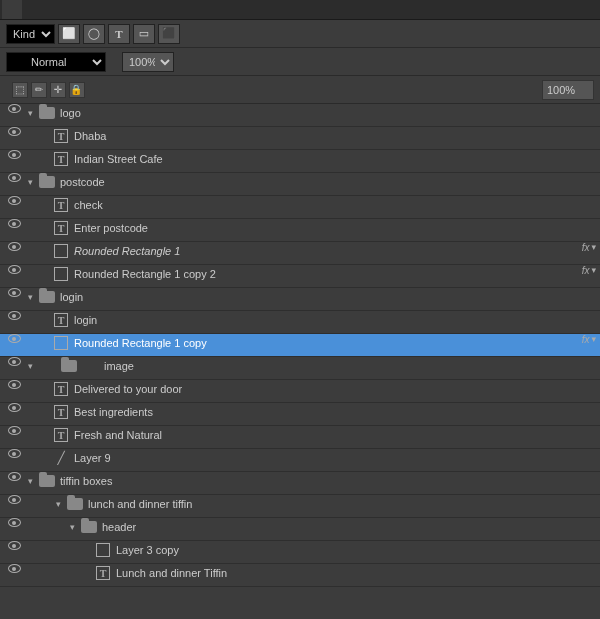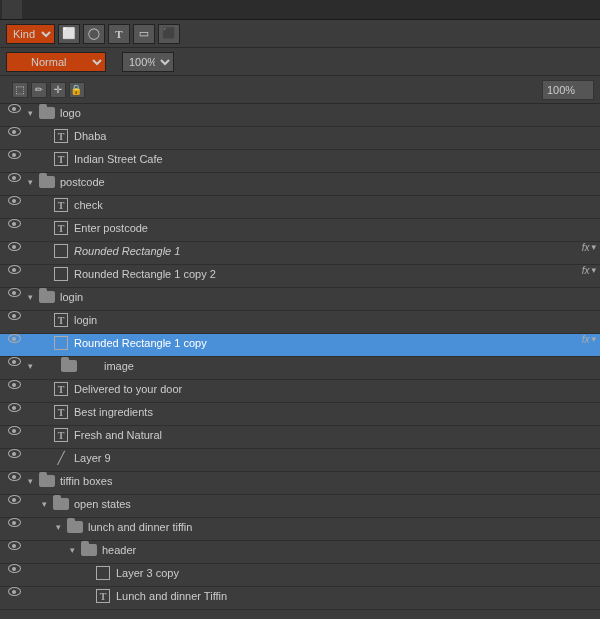--- a/index.html
+++ b/index.html
@@ -46,21 +46,21 @@
     .toolbar-row {
       display: flex;
       align-items: center;
       background: #3c3c3c;
       padding: 3px 6px;
       border-bottom: 1px solid #2a2a2a;
       gap: 3px;
       height: 28px;
     }
     .toolbar-select {
-      background: #c2410c;
+      background: #000000;
       color: #cccccc;
       border: 1px solid #222;
       font-size: 11px;
       padding: 1px 2px;
       height: 20px;
       cursor: pointer;
     }
     .toolbar-btn {
       background: #555555;
       border: 1px solid #222;
@@ -515,32 +515,20 @@
         <div class="layer-icon">
           <div class="icon-folder"></div>
         </div>
         <span class="layer-name">tiffin boxes</span>
       </div>
     </div>
     <div class="layer-row">
       <div class="eye-col">
         <div class="eye-icon"></div>
       </div>
-      <div class="indent" style="padding-left: 14px;">
-        <span class="arrow open"></span>
-        <div class="layer-icon">
-          <div class="icon-folder"></div>
-        </div>
-        <span class="layer-name">open states</span>
-      </div>
-    </div>
-    <div class="layer-row">
-      <div class="eye-col">
-        <div class="eye-icon"></div>
-      </div>
       <div class="indent" style="padding-left: 28px;">
         <span class="arrow open"></span>
         <div class="layer-icon">
           <div class="icon-folder"></div>
         </div>
         <span class="layer-name">lunch and dinner tiffin</span>
       </div>
     </div>
     <div class="layer-row">
       <div class="eye-col">

